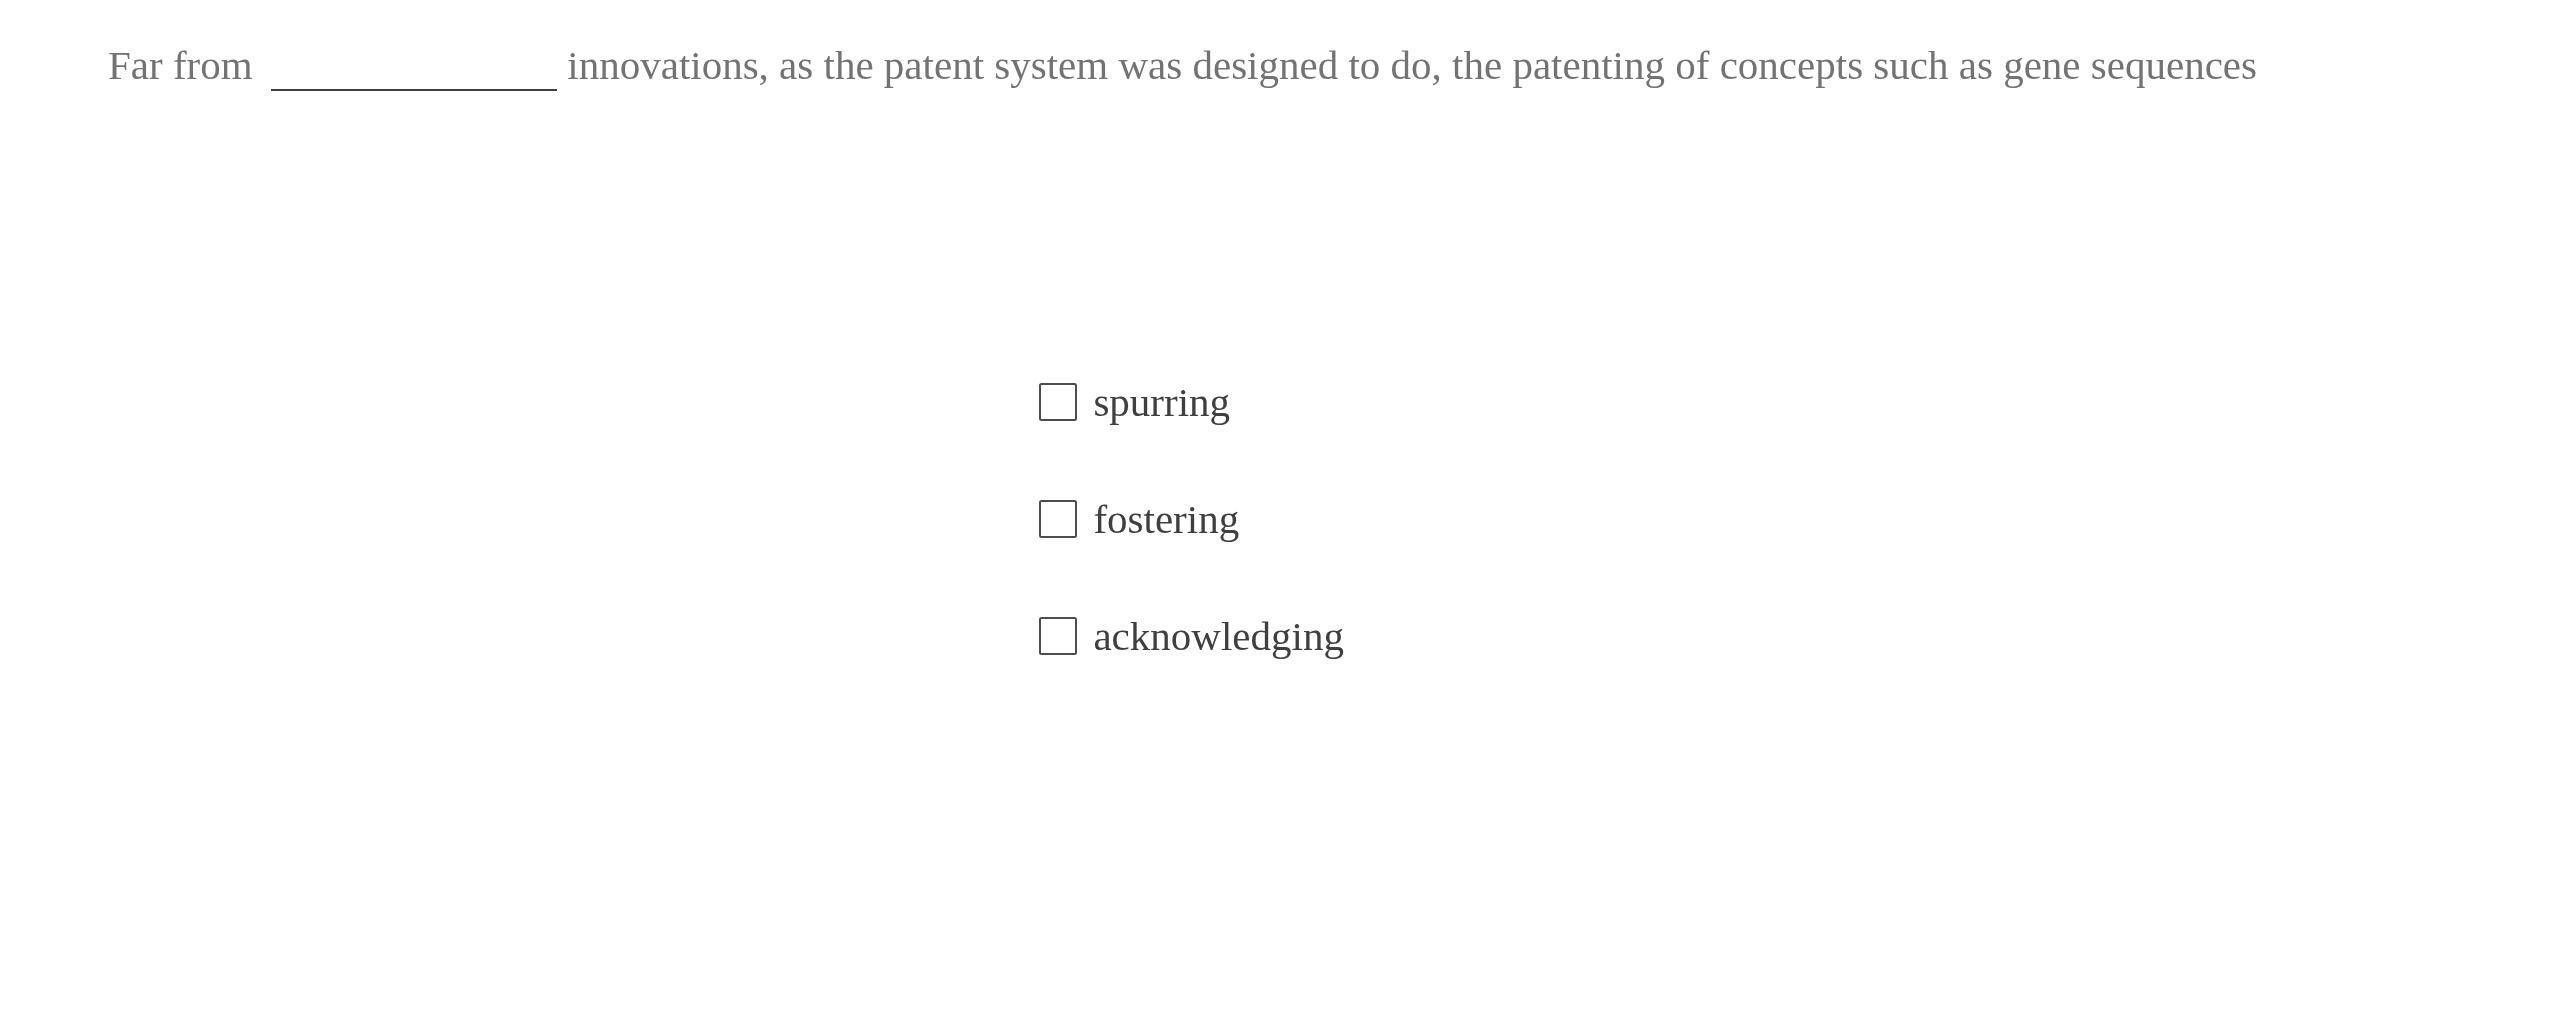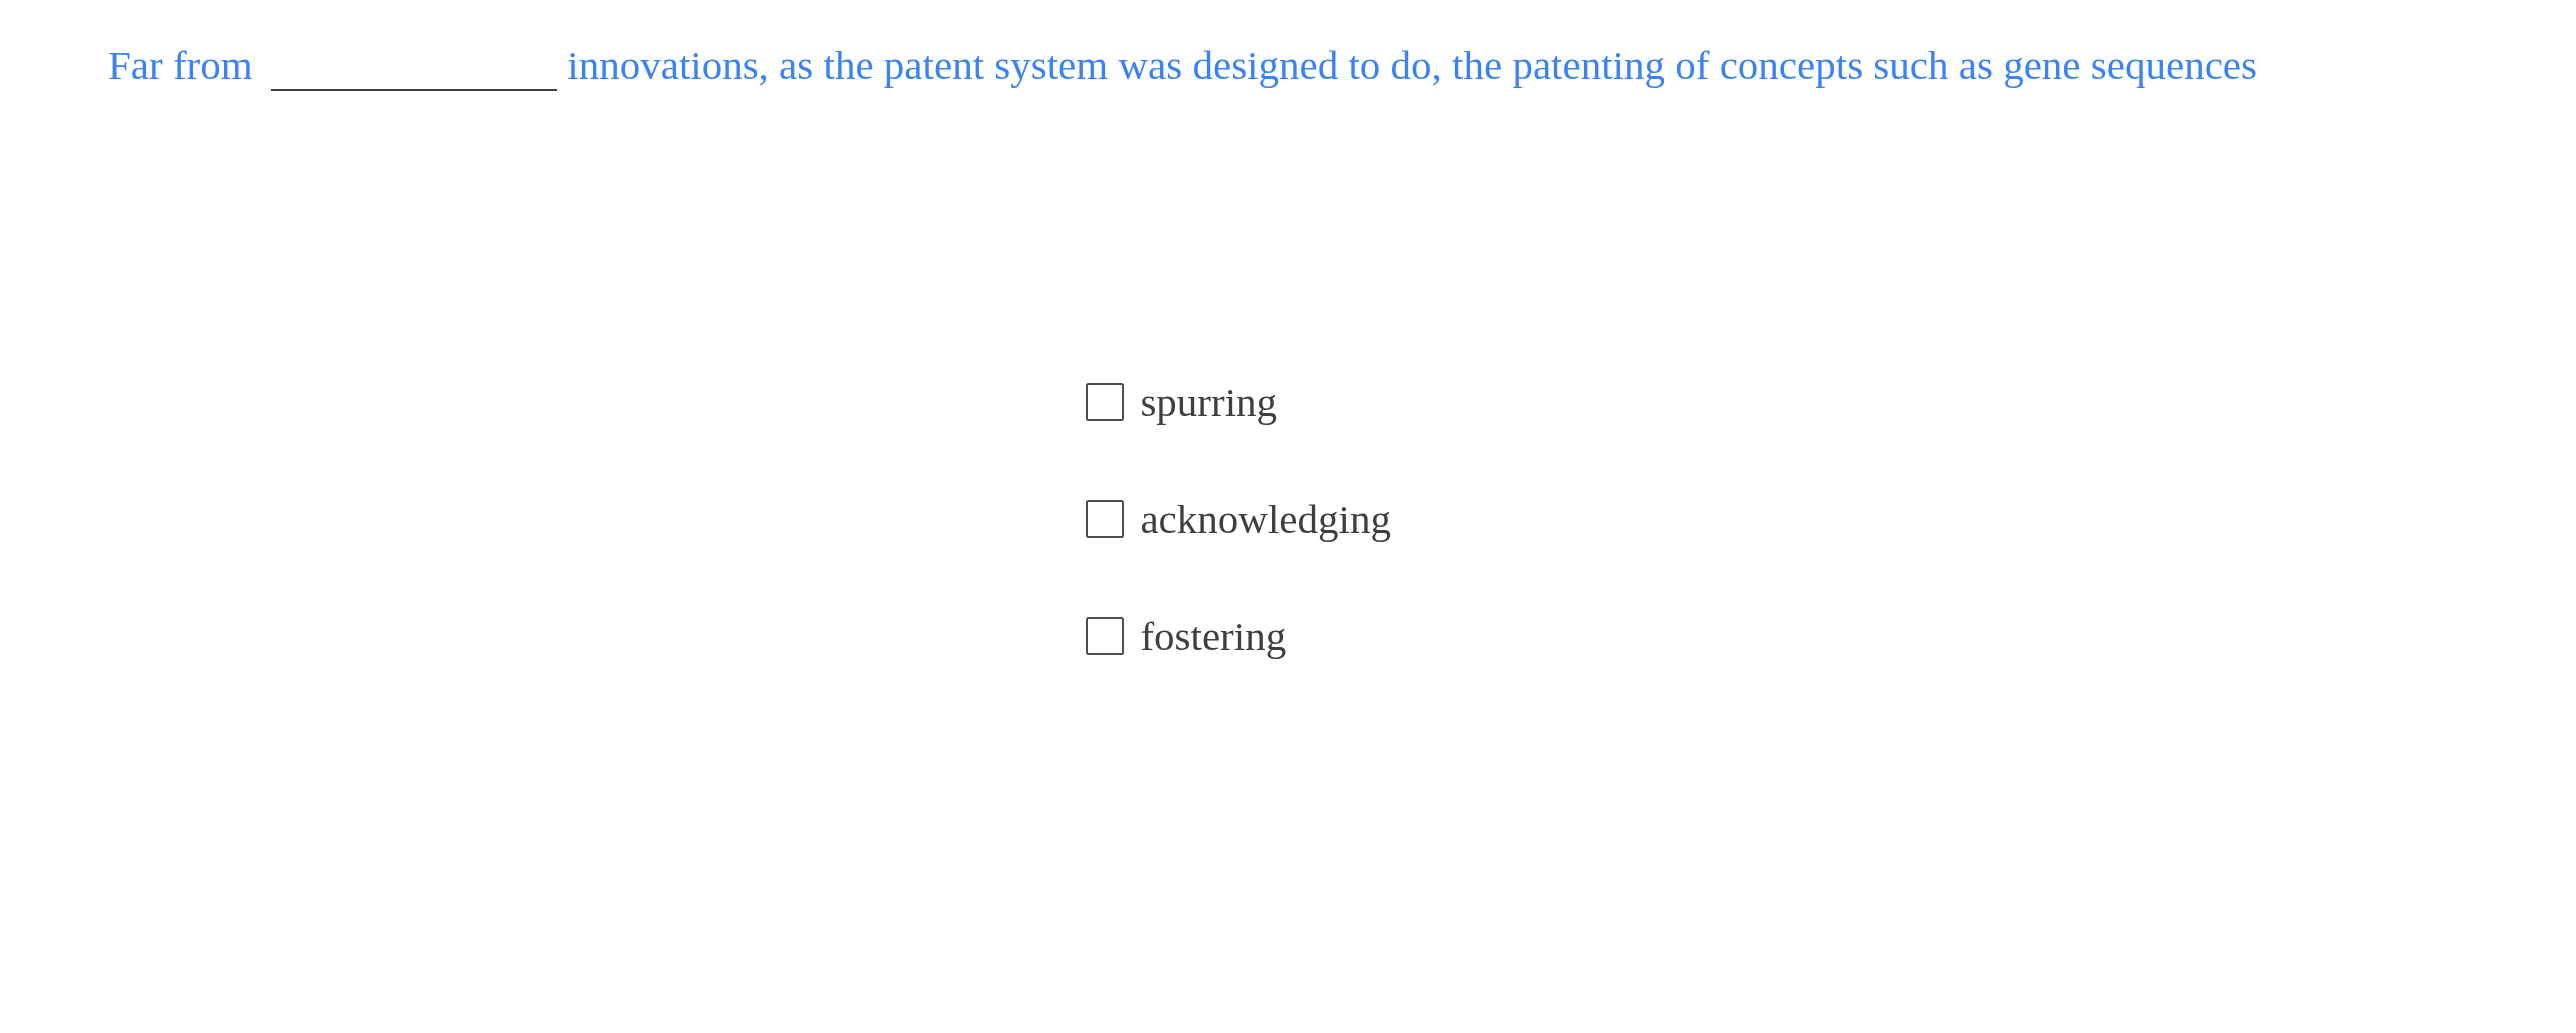--- a/index.html
+++ b/index.html
@@ -15,33 +15,33 @@
     font-family: "Liberation Serif", "DejaVu Serif", serif;
   }
   .question-text {
     position: absolute;
     left: 108px;
     top: 37px;
     width: 2357px;
     margin: 0;
     font-size: 41px;
     line-height: 57px;
-    color: #3b82f6;
+    color: #737373;
   }
   .answer-blank {
     display: inline-block;
     width: 286px;
     height: 11.5px;
     border-bottom: 2.5px solid #3f3f3f;
     vertical-align: -11.5px;
     margin-left: 8.2px;
   }
   .options {
     position: absolute;
-    left: 1086px;
+    left: 1039px;
     top: 383px;
     text-align: right;
   }
   .option {
     display: flex;
     align-items: center;
     height: 38px;
     margin-bottom: 79px;
   }
   .option:last-child {
@@ -82,24 +82,24 @@
 
     <div class="option">
       <span class="checkbox" role="checkbox" aria-checked="false"></span>
       <span class="option-label">spurring</span>
     </div>
 
 
 
     <div class="option">
       <span class="checkbox" role="checkbox" aria-checked="false"></span>
-      <span class="option-label">acknowledging</span>
+      <span class="option-label">fostering</span>
     </div>
 
     <div class="option">
       <span class="checkbox" role="checkbox" aria-checked="false"></span>
-      <span class="option-label">fostering</span>
+      <span class="option-label">acknowledging</span>
     </div>
 
 
   </div>
 </div>
 
 
 </body></html>

